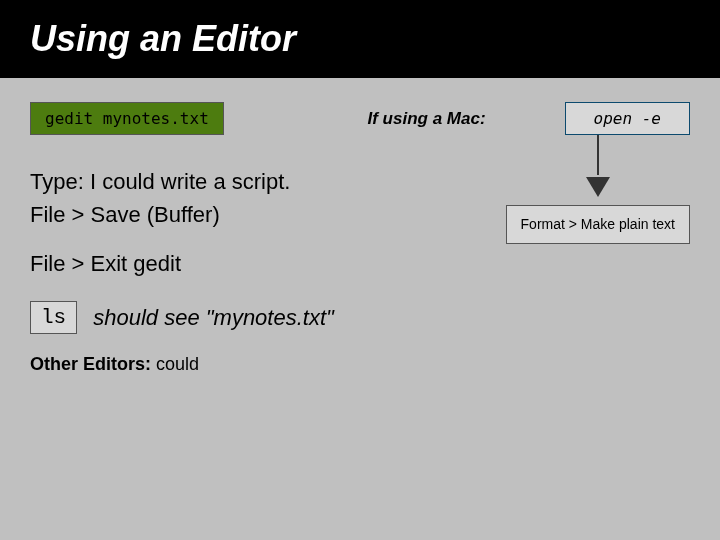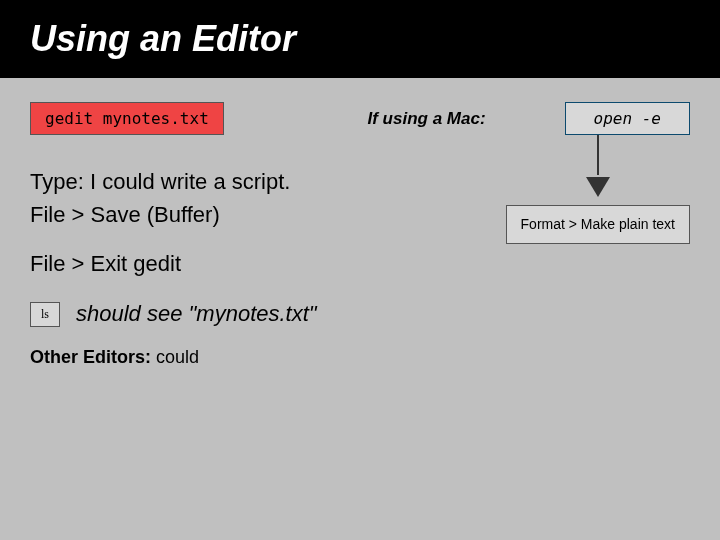--- a/index.html
+++ b/index.html
@@ -37,21 +37,21 @@
       font-style: italic;
     }
 
     .content-area {
       padding: 0 30px;
       position: relative;
     }
 
     .gedit-box {
       border: 1px solid #555;
-      background-color: #ef4444;
+      background-color: #4d7c0f;
       padding: 6px 14px;
       font-size: 16px;
       font-family: monospace;
       white-space: nowrap;
     }
 
     .if-using-mac {
       font-size: 17px;
       font-style: italic;
       font-weight: bold;
@@ -120,22 +120,22 @@
       display: flex;
       align-items: center;
       gap: 16px;
       margin-bottom: 20px;
     }
 
     .ls-box {
       border: 1px solid #555;
       background-color: #d8d8d8;
       padding: 4px 10px;
-      font-size: 12px;
-      font-family: Liberation Serif, serif;
+      font-size: 21px;
+      font-family: Liberation Mono, monospace;
     }
 
     .should-see-text {
       font-size: 22px;
       font-style: italic;
       color: #000;
     }
 
     .other-editors {
       font-size: 18px;

